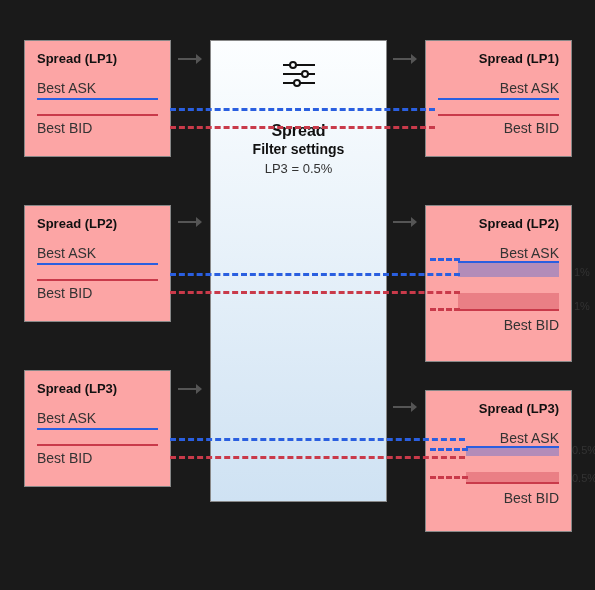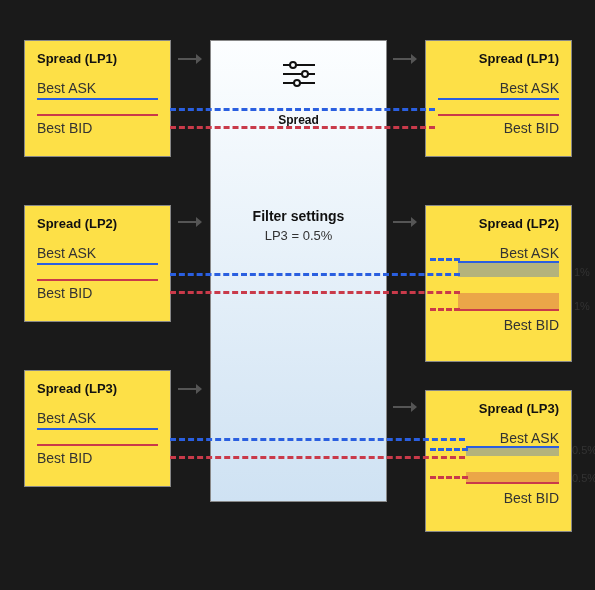--- a/index.html
+++ b/index.html
@@ -1,27 +1,27 @@
 <!DOCTYPE html>
 <html><head>
 <meta charset="utf-8">
 <style>
   html,body{margin:0;padding:0;background:#1a1a1a;font-family:Arial,Helvetica,sans-serif}
   .stage{position:relative;width:595px;height:590px;background:#1a1a1a}
-  .card{position:absolute;background:#fde047;border:1px solid #888;}
+  .card{position:absolute;background:#fca5a5;border:1px solid #888;}
   .card-inner{padding:10px 12px}
   .card-title{font-weight:bold;font-size:13px;color:#111;margin-bottom:14px}
   .ask-label,.bid-label{font-size:14px;color:#333}
   .ask-line,.bid-line{height:2px;width:100%}
   .ask-line{background:#2a5fe0;margin-top:2px;margin-bottom:14px}
   .bid-line{background:#c93a4a;margin-top:2px}
   .mid{position:absolute;background:linear-gradient(#fcfeff,#cfe2f3);border:1px solid #888;
        text-align:center}
-  .mid-title{font-weight:bold;font-size:12px;color:#111;margin-top:24px;line-height:1.25}
-  .mid-settings-title{font-weight:bold;font-size:14px;color:#111;margin-top:80px}
+  .mid-title{font-weight:bold;font-size:16px;color:#111;margin-top:32px;line-height:1.25}
+  .mid-settings-title{font-weight:bold;font-size:14px;color:#111;}
   .mid-settings-sub{font-size:13px;color:#333;margin-top:8px}
   .mid-line{font-size:13px;color:#333;margin-top:4px}
   .arrow{position:absolute;width:24px;height:14px}
   .arrow svg{display:block}
   .markup-band{position:absolute;height:14px;opacity:0.35}
   .band-blue{background:#2a5fe0}
   .band-red{background:#c93a4a}
   .markup-label{position:absolute;font-size:11px;color:#333}
   .icon-sliders{margin:18px auto 0;width:36px;height:30px}
 </style>

